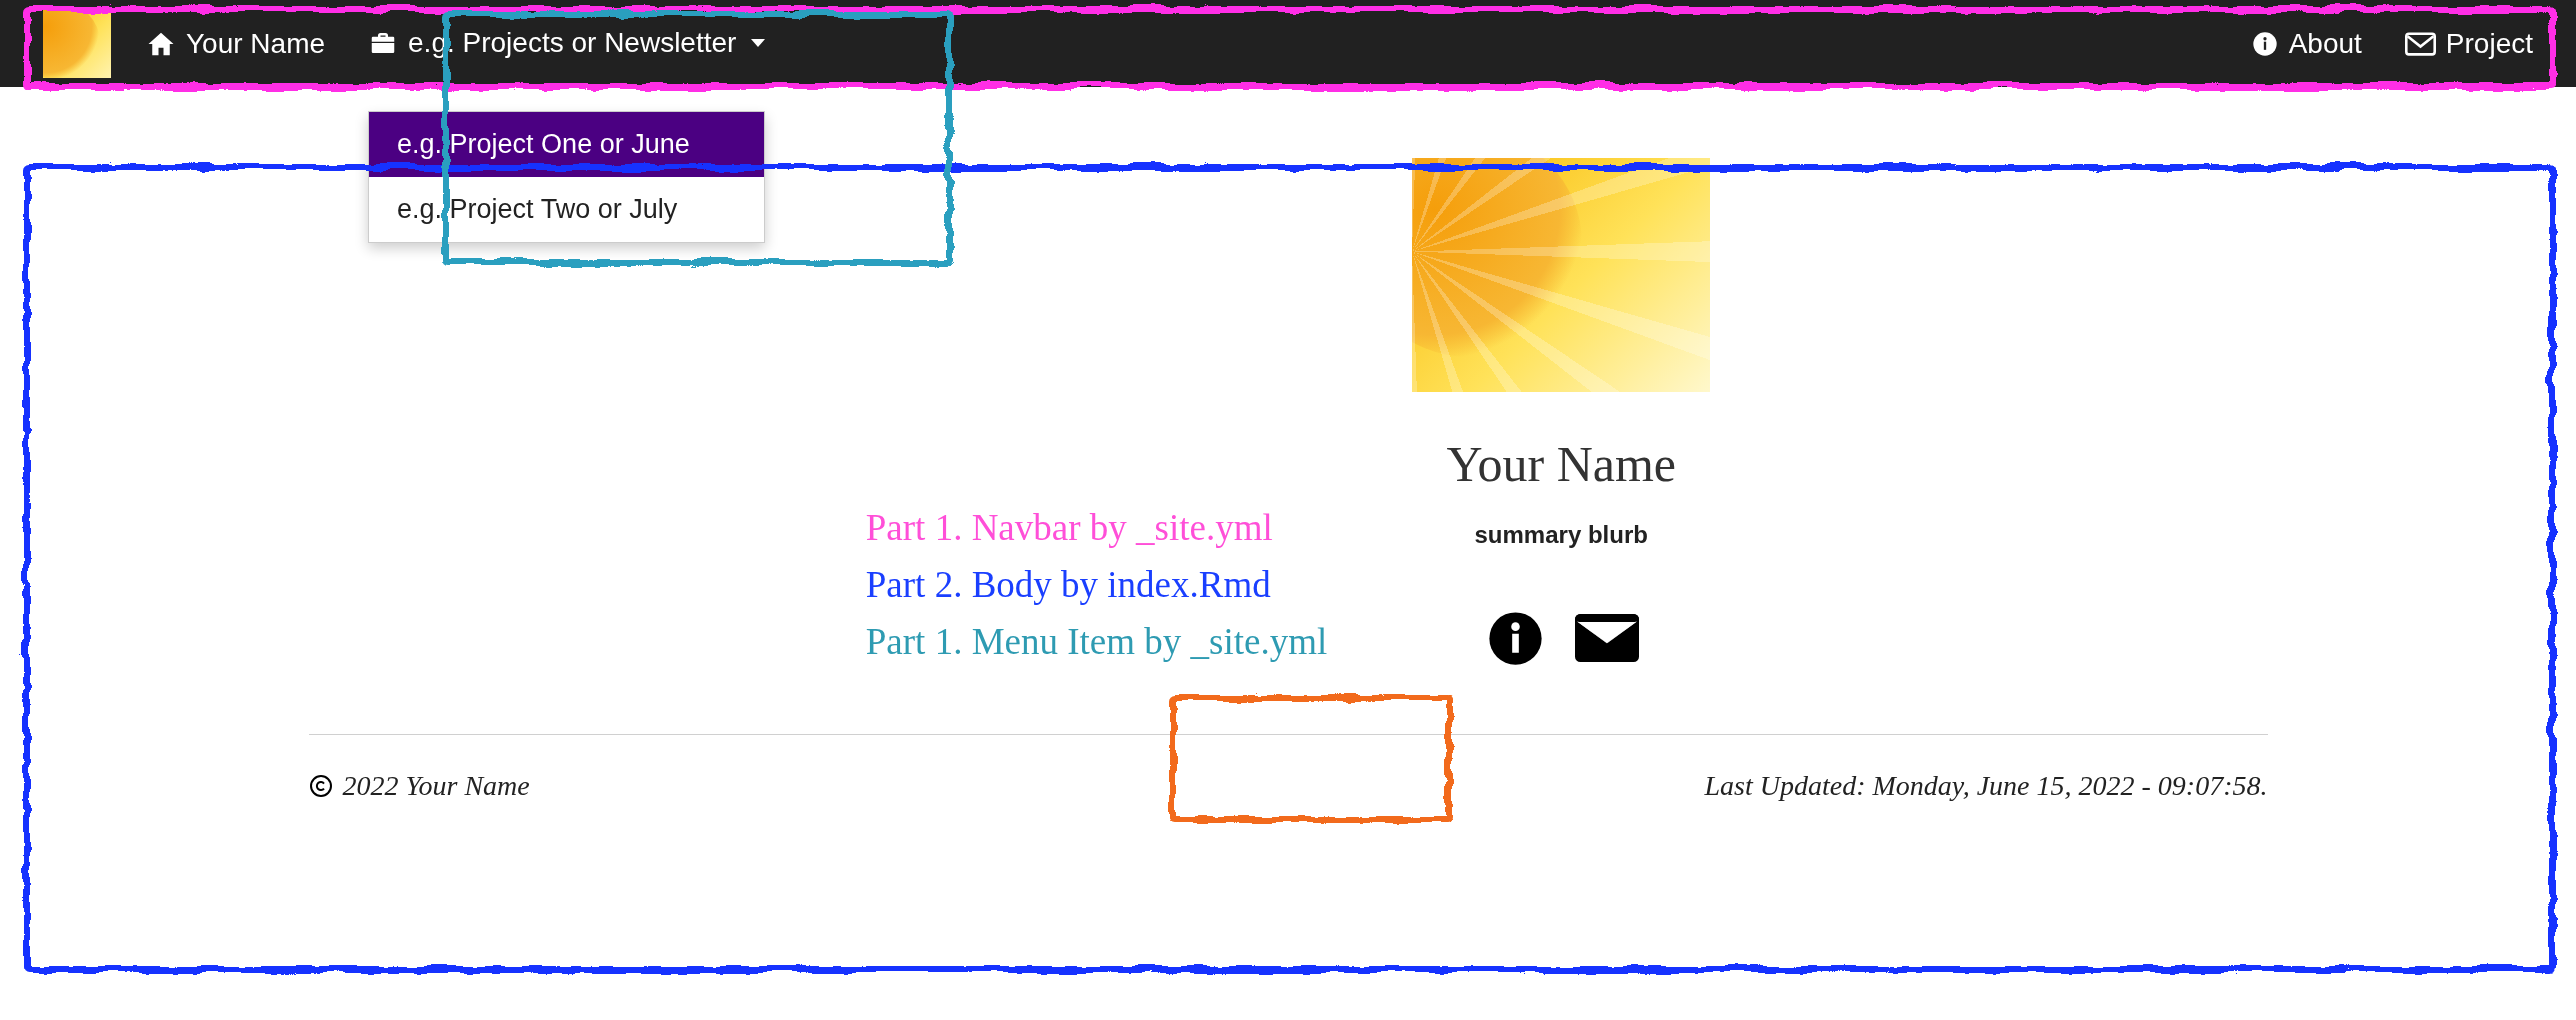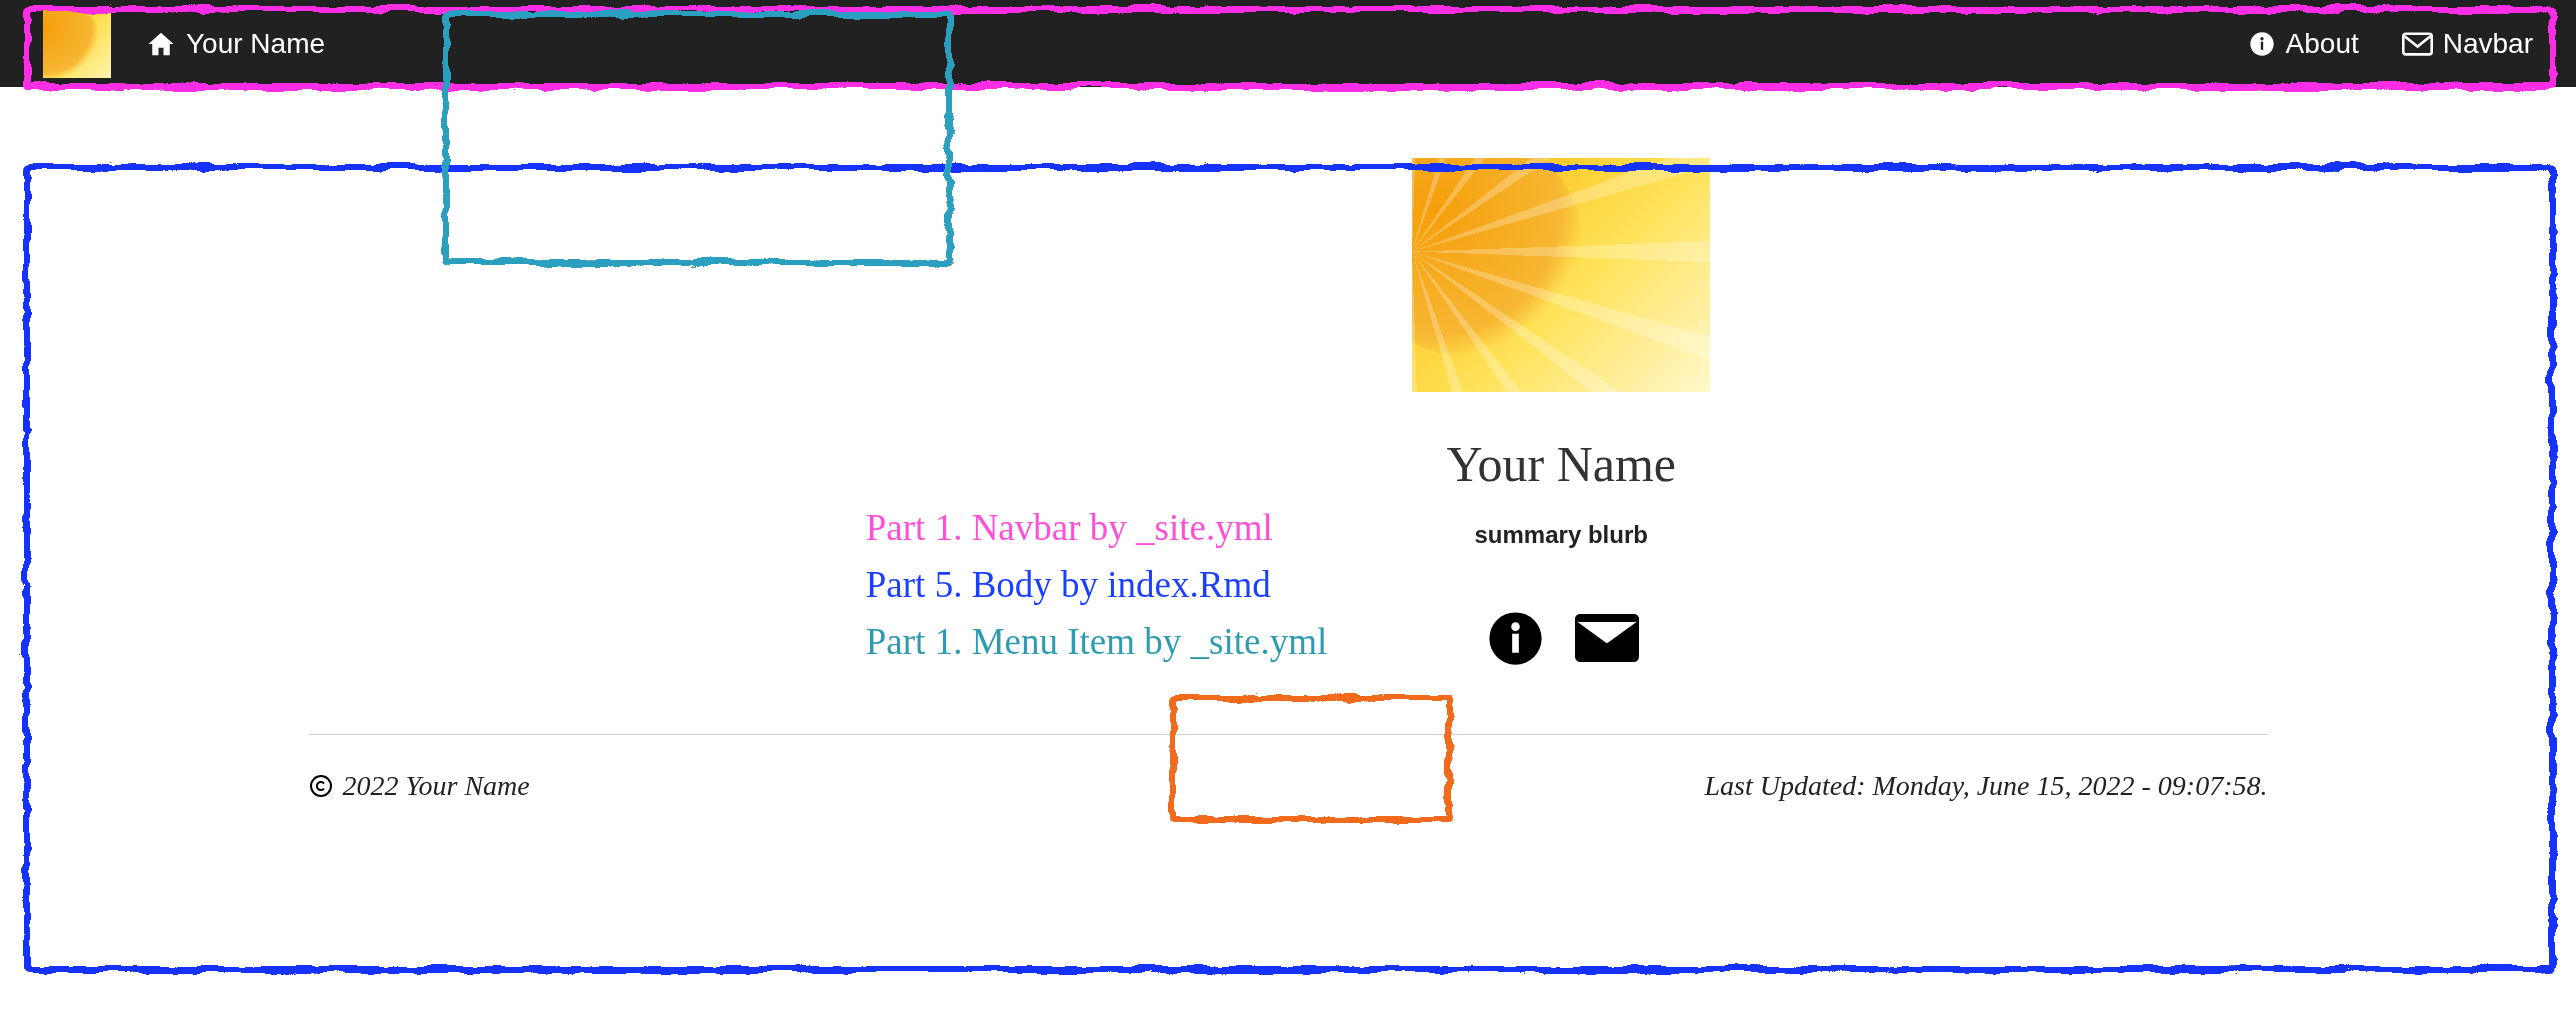--- a/index.html
+++ b/index.html
@@ -228,52 +228,71 @@
   <div class="nav-left">
     <a class="nav-link">
       <span class="icon">
         <svg width="30" height="30" viewBox="0 0 24 24" fill="#fff">
             <path d="M12 3l10 9h-3v9h-5v-6H10v6H5v-9H2z"></path>
           </svg>
       </span>
       <span>Your Name</span>
     </a>
 
+    <div class="dropdown">
+      <a class="nav-link">
+        <span class="icon">
+          <svg width="30" height="30" viewBox="0 0 24 24" fill="#fff">
+              <path d="M10 4h4a2 2 0 0 1 2 2v1h4a1 1 0 0 1 1 1v3H3V8a1 1 0 0 1 1-1h4V6a2 2 0 0 1 2-2zm0 3h4V6h-4v1zM3 12h18v7a1 1 0 0 1-1 1H4a1 1 0 0 1-1-1v-7z"></path>
+            </svg>
+        </span>
+        <span>e.g. Projects or Newsletter</span>
+        <span class="caret"></span>
+      </a>
+      <div class="dropdown-menu">
+        <div class="dropdown-item active">
+          <span>e.g. Project One or June</span>
+        </div>
+        <div class="dropdown-item">
+          <span>e.g. Project Two or July</span>
+        </div>
+      </div>
+    </div>
   </div>
 
   <div class="nav-right">
     <a class="nav-link">
       <span class="icon">
         <svg width="28" height="28" viewBox="0 0 24 24" fill="#fff">
             <circle cx="12" cy="12" r="10"></circle>
             <rect x="11" y="10" width="2" height="7" fill="#212121"></rect>
             <circle cx="12" cy="7.5" r="1.4" fill="#212121"></circle>
           </svg>
       </span>
       <span>About</span>
     </a>
     <a class="nav-link">
       <span class="icon">
         <svg width="31" height="24" viewBox="0 0 24 18" fill="none" stroke="#fff" stroke-width="2">
             <rect x="1" y="1" width="22" height="16" rx="2"></rect>
             <path d="M2 3l10 8 10-8"></path>
           </svg>
       </span>
-      <span>Navbar</span>
+      <span>Project</span>
     </a>
   </div>
 </div>
 
 <div class="page">
 
   <div class="content-row">
 
     <div class="annot-col">
       <div class="annot-line c-pink">Part 1. Navbar by _site.yml</div>
-      <div class="annot-line c-blue">Part 5. Body by index.Rmd</div>
+      <div class="annot-line c-blue">Part 2. Body by index.Rmd</div>
       <div class="annot-line c-teal">Part 1. Menu Item by _site.yml</div>
     </div>
 
     <div class="profile-col">
       <div class="profile-img"></div>
       <div class="profile-name">Your Name</div>
       <div class="profile-summary">summary blurb</div>
 
       <div class="icon-bar">
         <a class="icon-btn">

